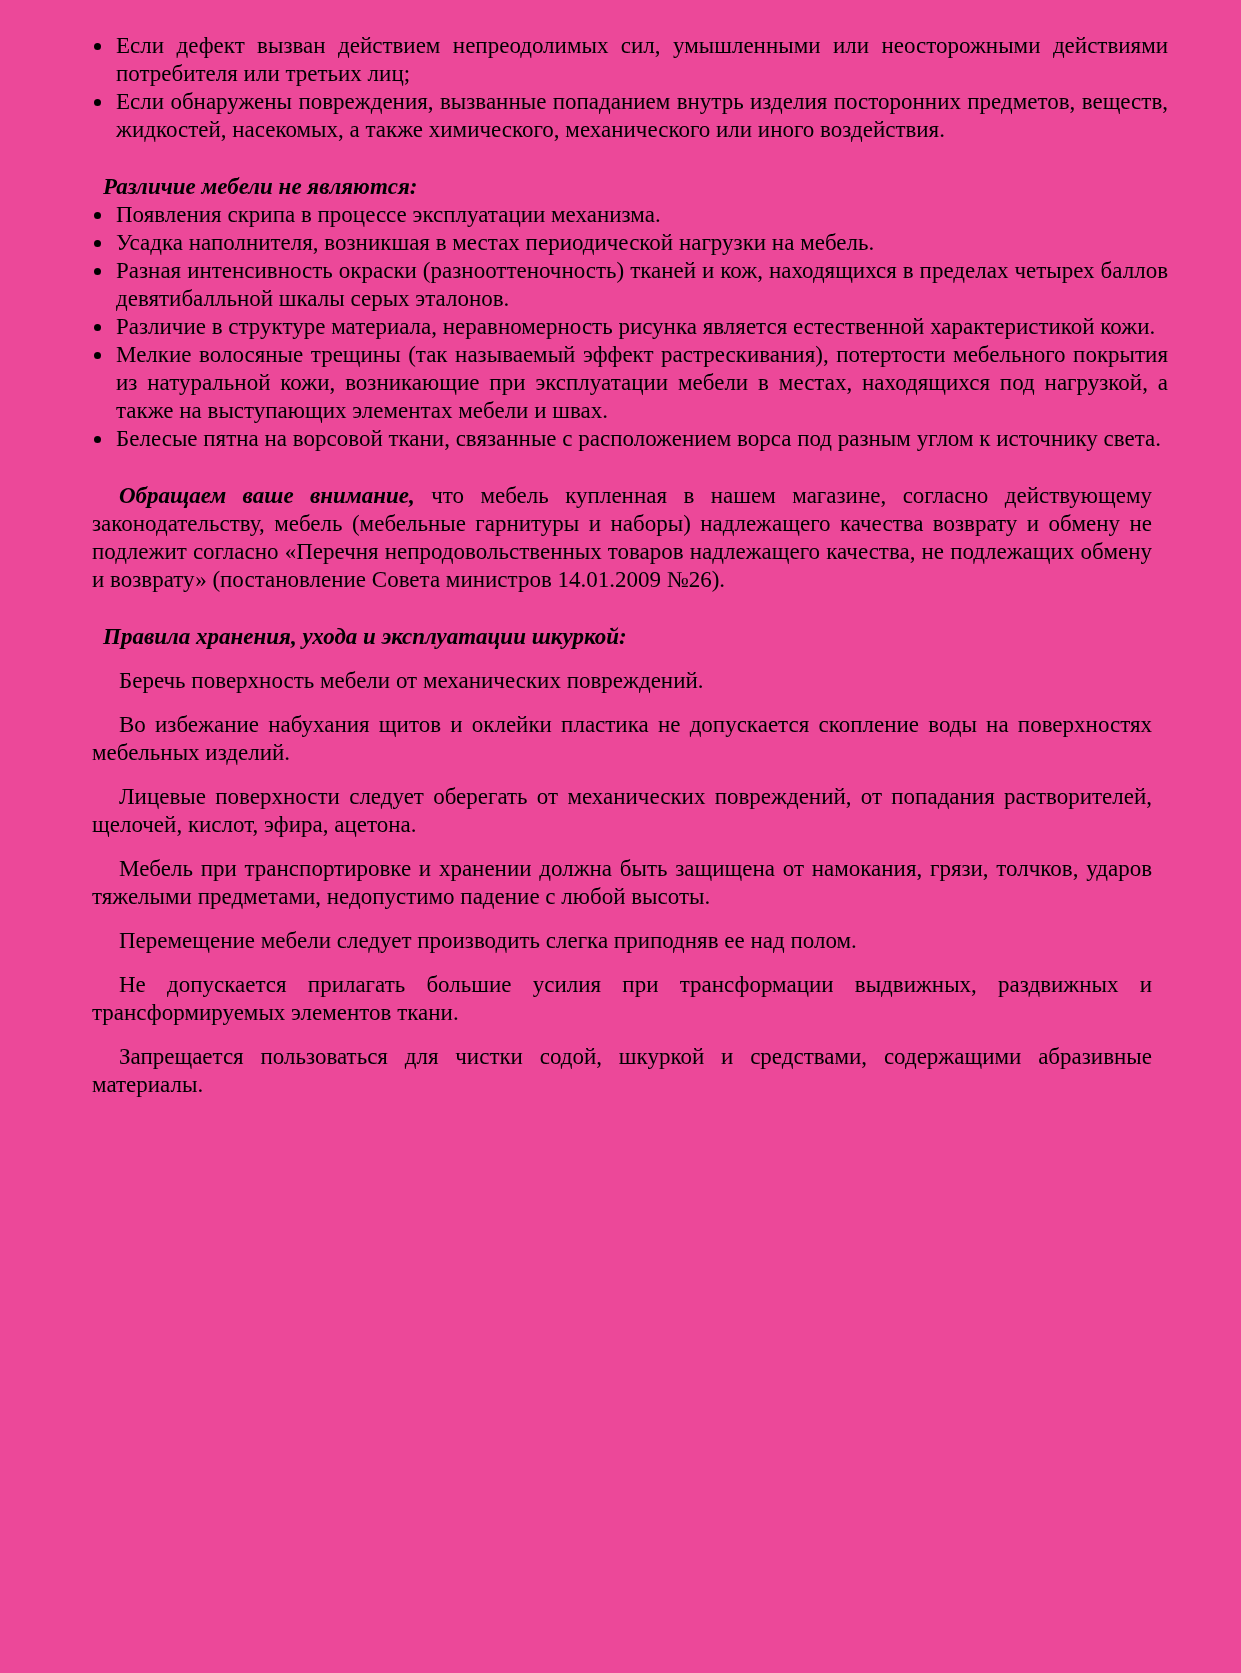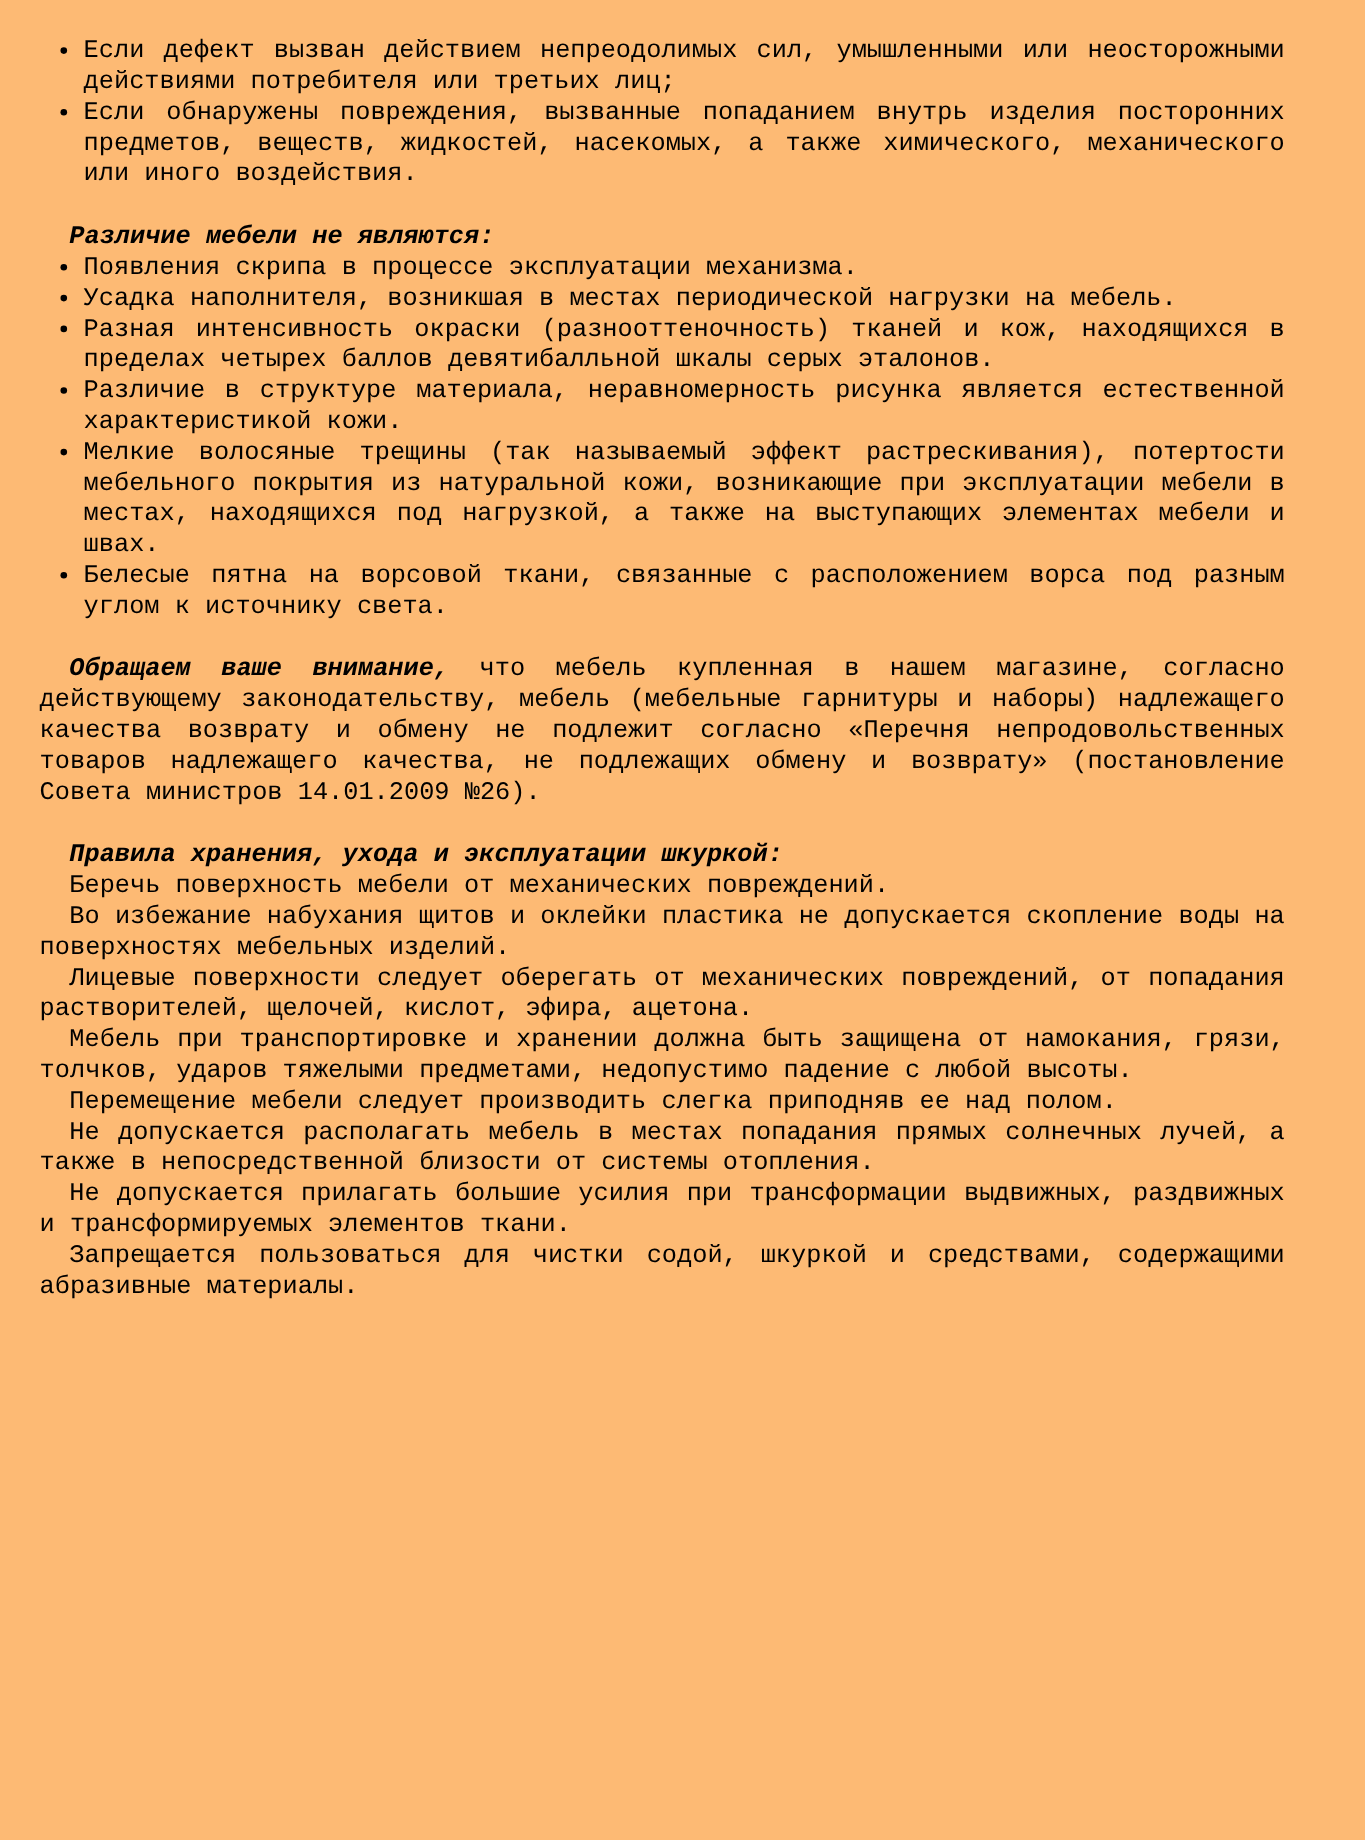--- a/index.html
+++ b/index.html
@@ -5,45 +5,45 @@
   html, body {
     margin: 0;
     padding: 0;
     background: #ffffff;
   }
   .page {
     position: relative;
     width: 1241px;
     height: 1673px;
     box-sizing: border-box;
-    background: #fdba74;
+    background: #ec4899;
     color: #000000;
-    font-family: Liberation Mono, monospace;
+    font-family: Liberation Serif, serif;
     font-size: 23px;
     line-height: 28px;
     text-align: justify;
-    padding: 32px 73px 0 36px;
+    padding: 32px 73px 0 76px;
     overflow: hidden;
   }
   ul.bullets {
     margin: 0;
     padding: 0 0 0 38px;
     list-style: disc outside;
   }
   ul.bullets li {
     padding-left: 2px;
   }
   .heading {
     margin: 29px 0 0 0;
     text-indent: 27px;
     font-weight: bold;
     font-style: italic;
   }
   .para {
-    margin: 0;
+    margin: 16px;
     text-indent: 27px;
   }
   .spaced {
     margin-top: 29px;
   }
   .lead {
     font-weight: bold;
     font-style: italic;
   }
 </style>
@@ -70,17 +70,16 @@
 
   <p class="para spaced"><span class="lead">Обращаем ваше внимание,</span><span> что мебель купленная в нашем магазине, согласно действующему законодательству, мебель (мебельные гарнитуры и наборы) надлежащего качества возврату и обмену не подлежит согласно «Перечня непродовольственных товаров надлежащего качества, не подлежащих обмену и возврату» (постановление Совета министров 14.01.2009 №26).</span></p>
 
   <p class="heading">Правила хранения, ухода и эксплуатации шкуркой:</p>
 
   <p class="para">Беречь поверхность мебели от механических повреждений.</p>
   <p class="para">Во избежание набухания щитов и оклейки пластика не допускается скопление воды на поверхностях мебельных изделий.</p>
   <p class="para">Лицевые поверхности следует оберегать от механических повреждений, от попадания растворителей, щелочей, кислот, эфира, ацетона.</p>
   <p class="para">Мебель при транспортировке и хранении должна быть защищена от намокания, грязи, толчков, ударов тяжелыми предметами, недопустимо падение с любой высоты.</p>
   <p class="para">Перемещение мебели следует производить слегка приподняв ее над полом.</p>
-  <p class="para">Не допускается располагать мебель в местах попадания прямых солнечных лучей, а также в непосредственной близости от системы отопления.</p>
   <p class="para">Не допускается прилагать большие усилия при трансформации выдвижных, раздвижных и трансформируемых элементов ткани.</p>
   <p class="para">Запрещается пользоваться для чистки содой, шкуркой и средствами, содержащими абразивные материалы.</p>
 
 </div>
 
 </body></html>

